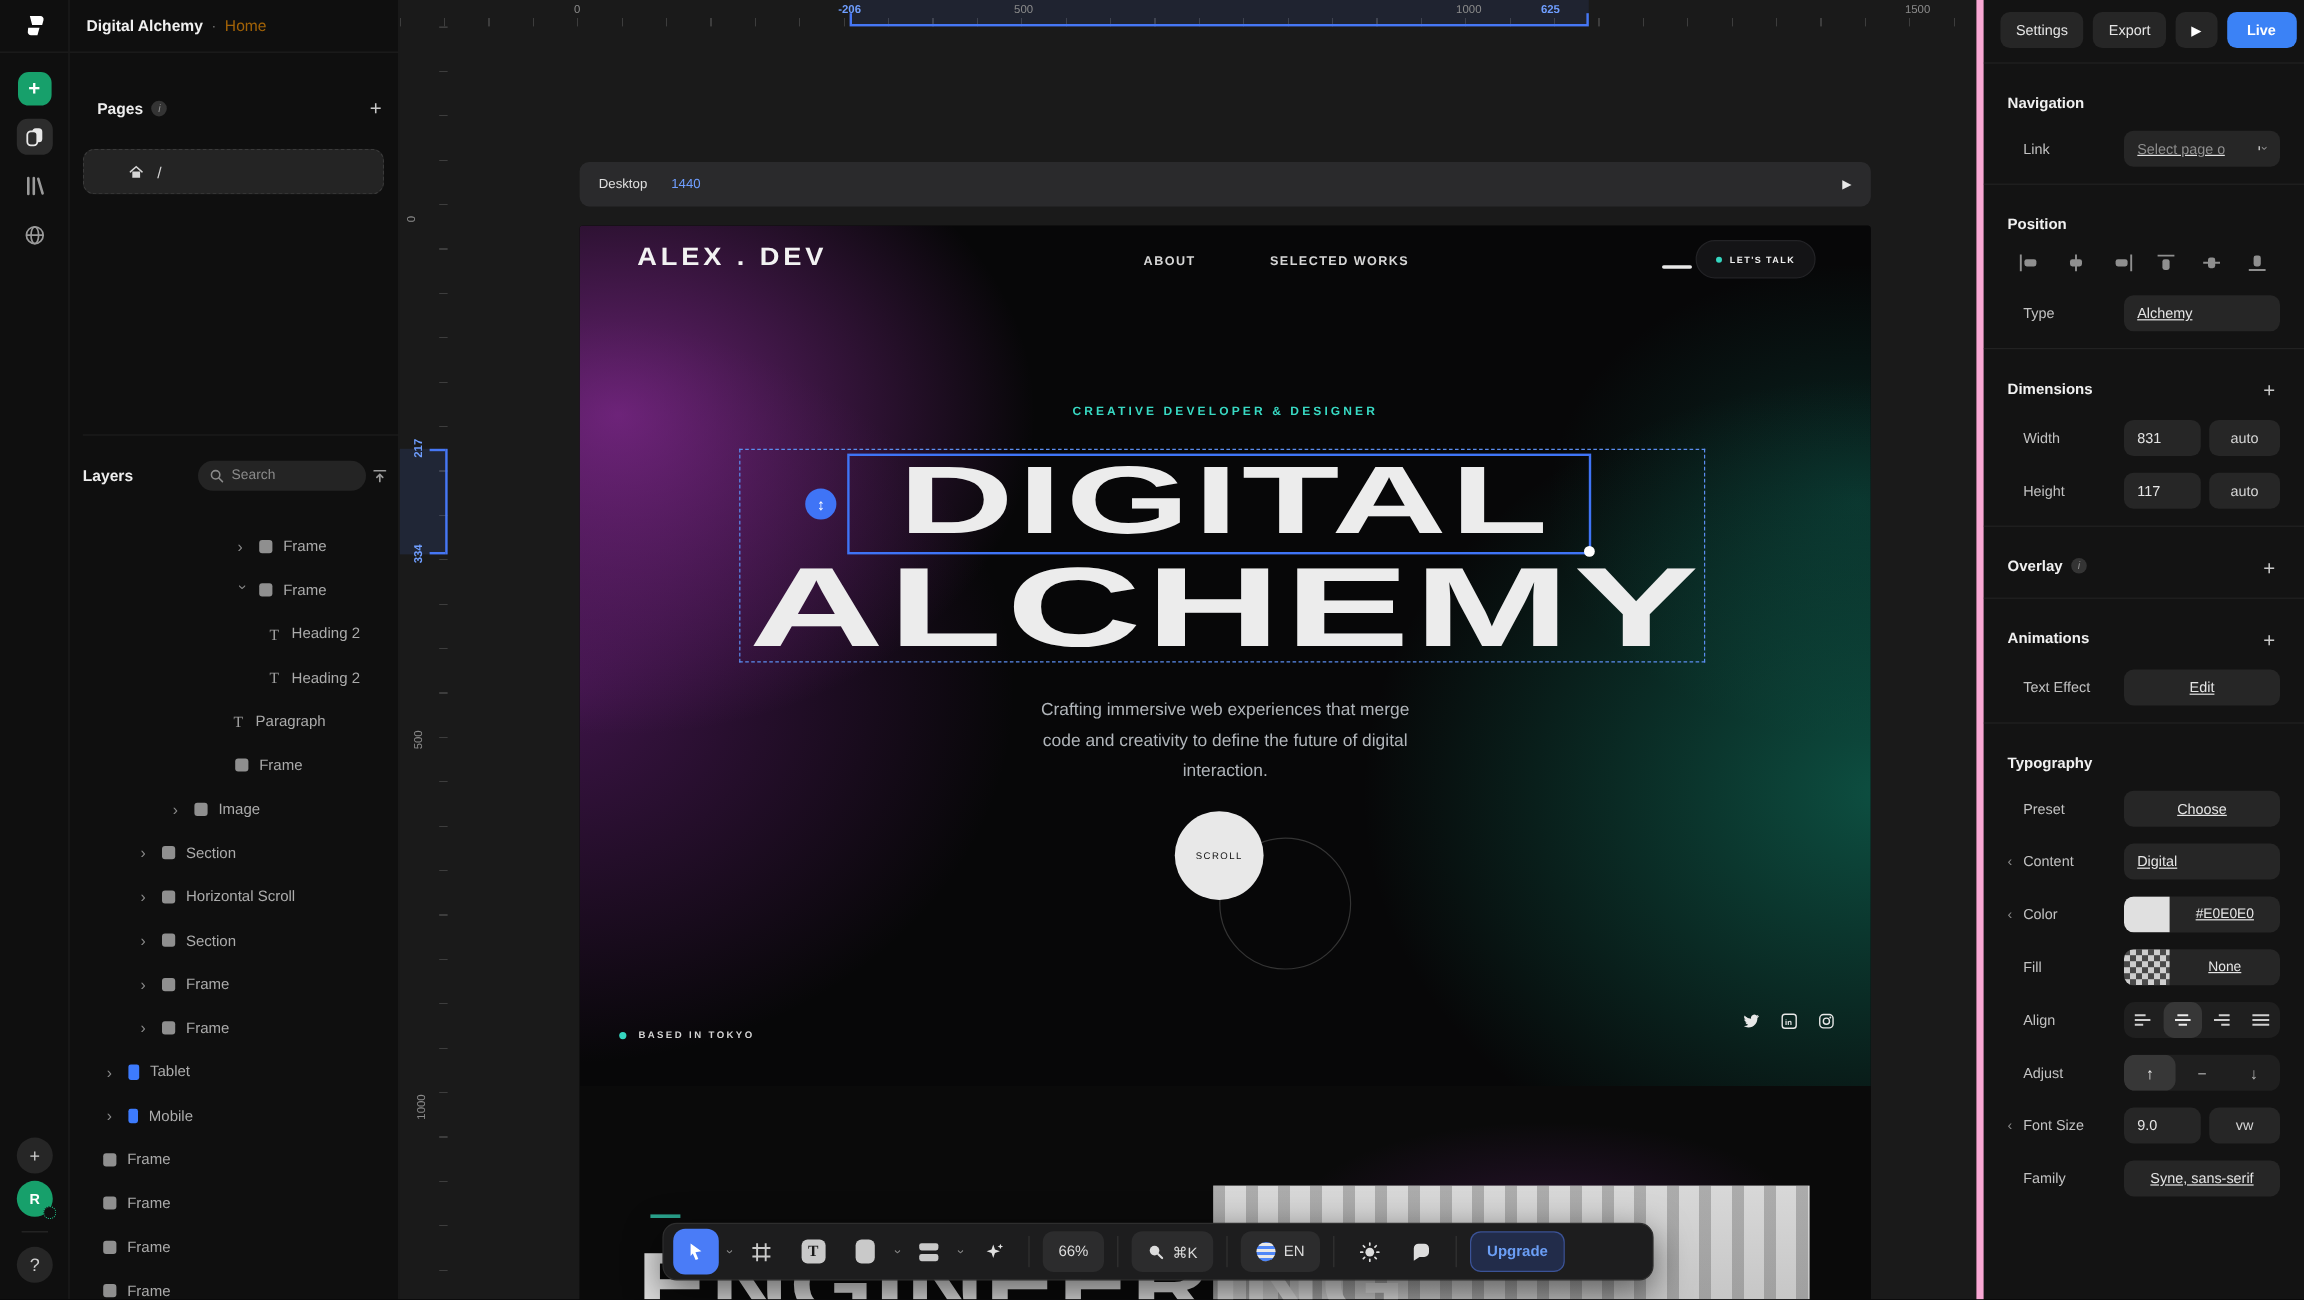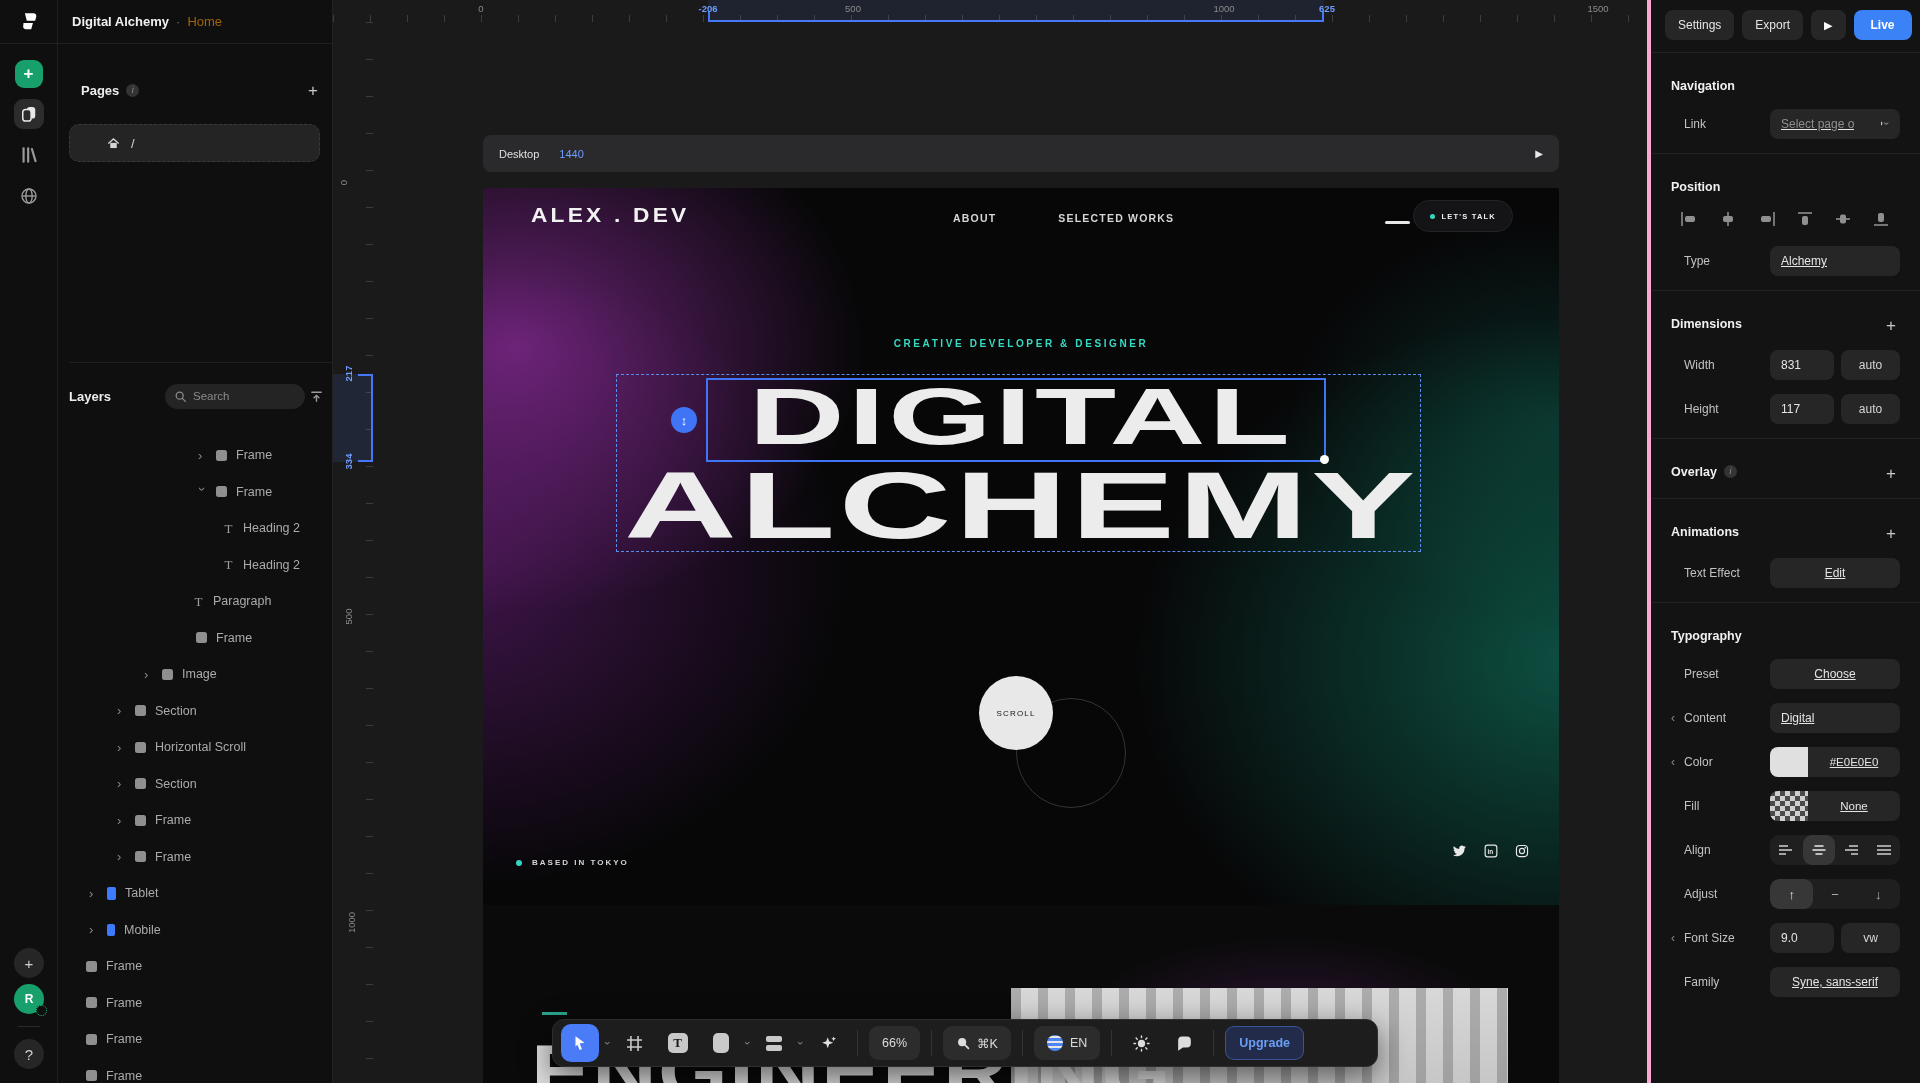--- a/index.html
+++ b/index.html
@@ -123,21 +123,21 @@
   .ticonT{width:20px;height:20px;border-radius:5px;background:#c9c9c9;color:#1a1a1a;font-weight:bold;font-size:13px;display:flex;align-items:center;justify-content:center;font-family:"Liberation Serif",serif;}
   .shapeic{width:16px;height:20px;border-radius:5px;background:#c9c9c9;display:block;}
   .rowsic{display:flex;flex-direction:column;gap:3px;}
   .rowsic i{width:16px;height:6px;border-radius:2px;background:#c9c9c9;display:block;}
   .tdiv{width:1px;height:26px;background:#333;margin:0 4px;}
   .chip{height:34px;border-radius:9px;background:#2c2c2d;border:none;color:#dcdcdc;font-size:12.5px;display:flex;align-items:center;gap:7px;padding:0 13px;cursor:pointer;font-family:"Liberation Sans",sans-serif;}
   .chip.upgrade{background:rgba(47,81,178,.30);border:1px solid rgba(90,130,246,.45);color:#6b9ef5;font-weight:bold;}
   .globeball{width:16px;height:16px;border-radius:50%;background:repeating-linear-gradient(0deg,#4f86f7 0 3px,#e8e8e8 3px 5px);}
 
   
-  .right{position:absolute;right:0;top:0;width:273px;height:1083px;background:#131313;border-left:4px solid #f9a8d4;padding:10px 0 0 0;overflow:hidden;}
+  .right{position:absolute;right:0;top:0;width:273px;height:1083px;background:#131313;border-left:6px solid #f9a8d4;padding:10px 0 0 0;overflow:hidden;}
   .topbtns{display:flex;align-items:center;gap:8px;padding:0 12px 0 14px;}
   .ibtn{height:30px;border-radius:8px;background:#262626;border:none;color:#e5e5e5;font-size:12px;padding:0 13px;cursor:pointer;font-family:"Liberation Sans",sans-serif;}
   .ibtn.play{width:40px;display:flex;align-items:center;justify-content:center;color:#fff;font-size:11px;}
   .ibtn.live{background:#3b82f6;color:#fff;font-weight:bold;padding:0 17px;}
   .insdiv{height:1px;background:#222;margin:12px 0 0 0;}
   .sect{padding:0 20px;}
   .secthead{display:flex;gap:7px;margin-top:26px;margin-bottom:16px;}
   .secthead .st{font-size:12.5px;font-weight:bold;color:#f0f0f0;}
   .secthead .plus{margin-left:auto;margin-right:4px;}
   .irow{display:flex;align-items:center;margin-bottom:14px;min-height:30px;}
@@ -348,21 +348,21 @@
 
   <main class="canvas">
     <div class="hruler">
       <div class="ticks"></div>
       <div class="hband"></div>
       <div>
           <span class="rlab" style="left: 148px;">0</span>
           <span class="rlab act" style="left: 375px;">-206</span>
           <span class="rlab" style="left: 520px;">500</span>
           <span class="rlab" style="left: 891px;">1000</span>
-          <span class="rlab act" style="left: 994px;">625</span>
+          <span class="rlab act" style="left: 959px;">625</span>
           <span class="rlab" style="left: 1265px;">1500</span>
         </div>
     </div>
     <div class="vruler">
       <div class="ticks"></div>
       <div class="vband"></div>
       <div>
           <span class="rvlab" style="top: 155px; left: 8px;">0</span>
           <span class="rvlab act" style="top: 346px; left: 8px;">217</span>
           <span class="rvlab act" style="top: 434px; left: 8px;">334</span>
@@ -390,20 +390,25 @@
         <div class="ctapill">
           <span class="dot"></span>
           <span class="ct">LET'S TALK</span>
         </div>
       </div>
 
       <div class="eyebrow">CREATIVE DEVELOPER &amp; DESIGNER</div>
       <div class="h1a"><span class="inner">DIGITAL</span></div>
       <div class="h1b"><span class="inner">ALCHEMY</span></div>
 
+      <div class="heropara">
+        <div>Crafting immersive web experiences that merge</div>
+        <div>code and creativity to define the future of digital</div>
+        <div>interaction.</div>
+      </div>
 
       <div class="ringcirc"></div>
       <div class="scrollbtn">
           <span>SCROLL</span>
         </div>
 
       <div class="basedrow">
         <span class="dot"></span>
         <span class="bl">BASED IN TOKYO</span>
       </div>

